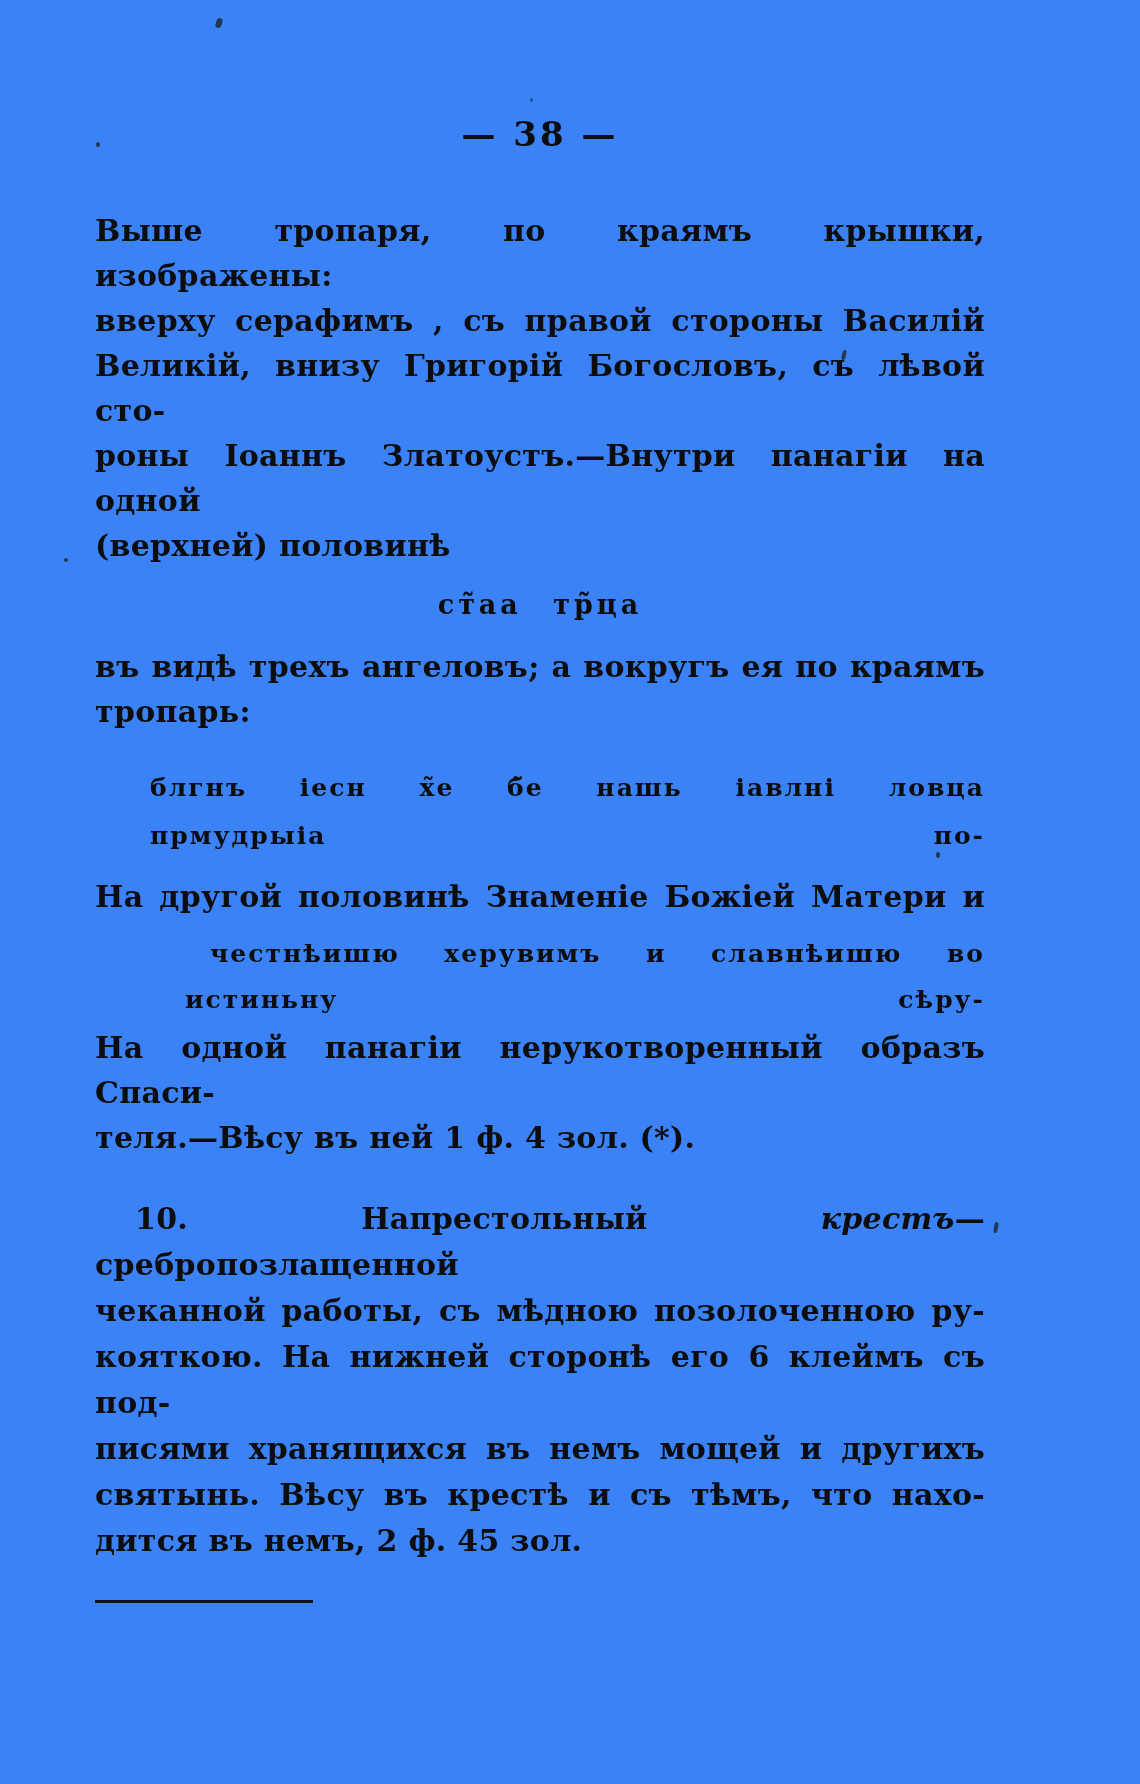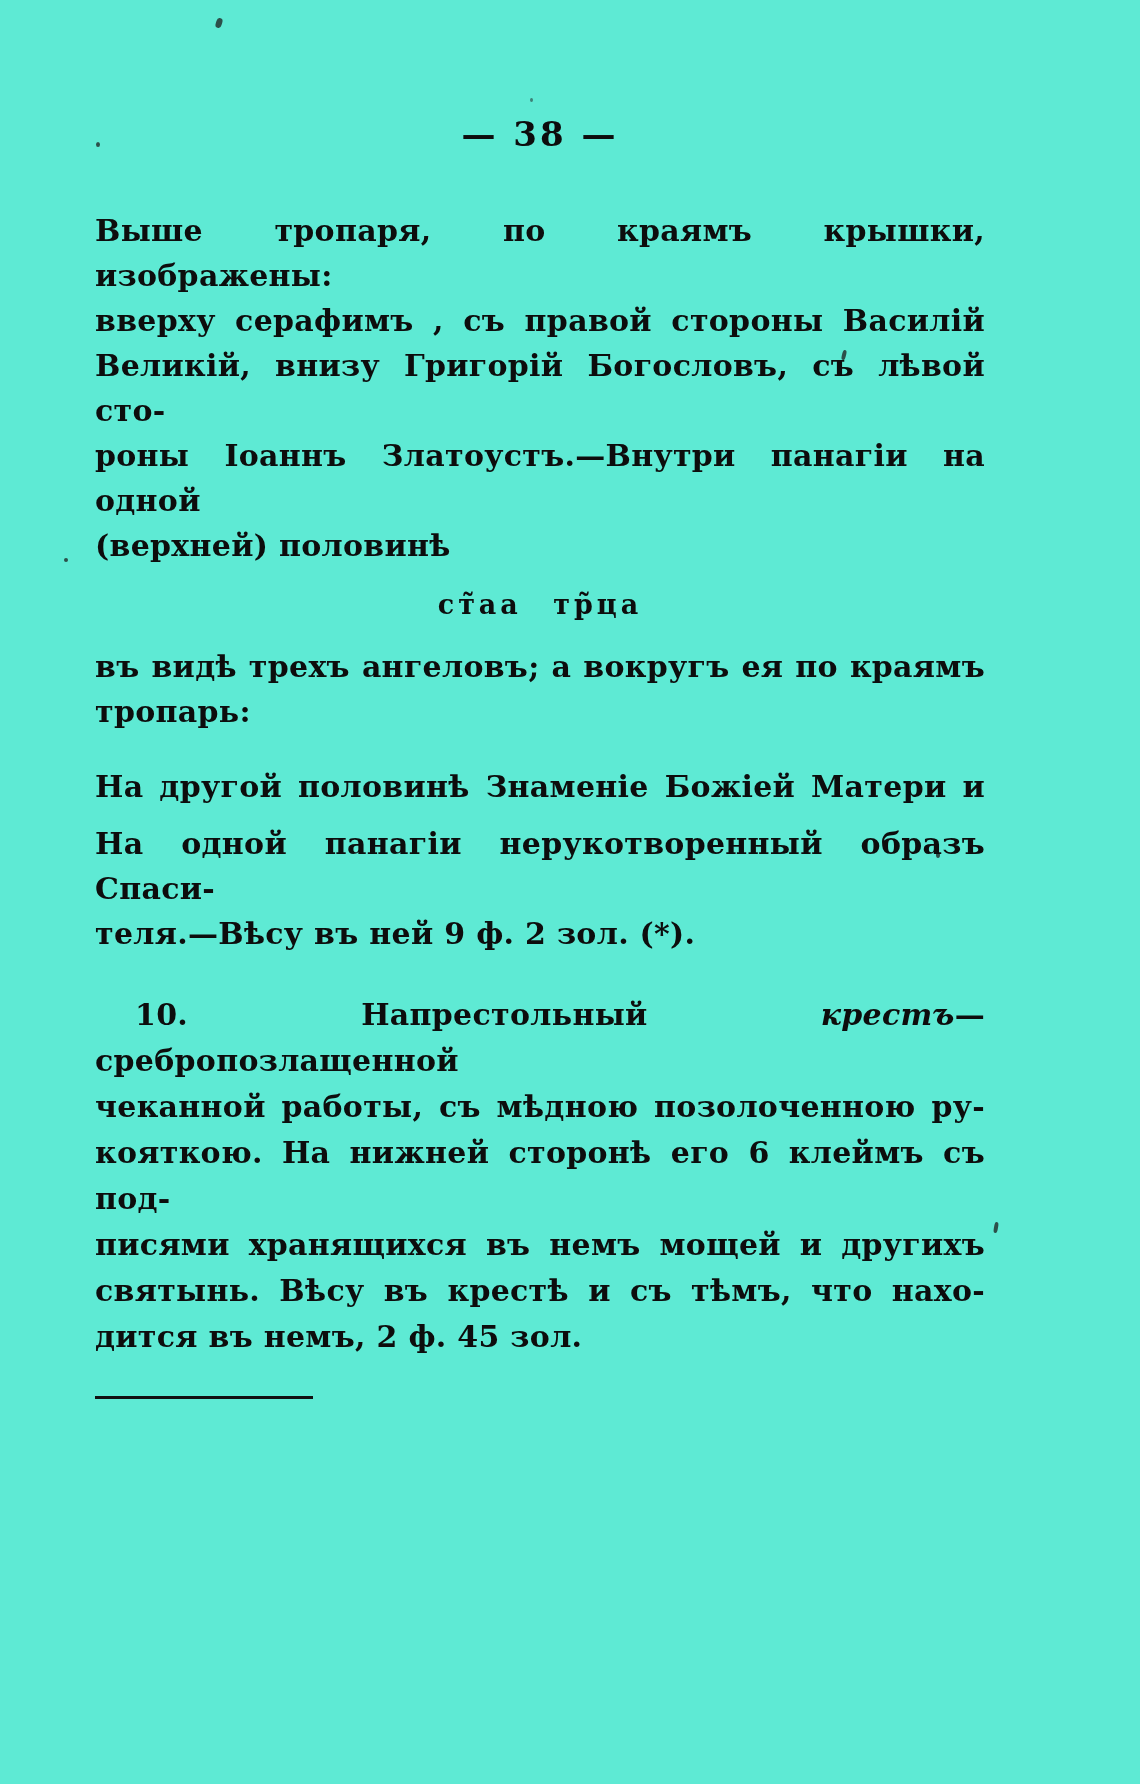--- a/index.html
+++ b/index.html
@@ -1,20 +1,20 @@
 <!DOCTYPE html>
 <html><head>
 <meta charset="utf-8">
 <style>
   * { margin:0; padding:0; box-sizing:border-box; }
   html,body { background:#ffffff; }
   .page {
     position:relative;
     width:1140px; height:1784px;
-    background:#5eead4;
+    background:#3b82f6;
     color:#0d0d0d;
     font-family:"DejaVu Serif", serif;
     overflow:hidden;
   }
   .content {
     position:absolute; left:95px; top:0; width:890px;
   }
   .page-header {
     padding-top:112px;
     text-align:center;
@@ -91,32 +91,34 @@
     <div class="slavonic-title">
       <div class="line center">ст̃аа тр̃ца</div>
     </div>
 
     <div class="body-text para2">
       <div class="line">въ видѣ трехъ ангеловъ; а вокругъ ея по краямъ</div>
       <div class="line last">тропарь:</div>
     </div>
 
     <div class="slav-block troparion">
+      <div class="line">блгнъ іесн х̃е б̃е нашь іавлні ловца прмудрыіа по-</div>
     </div>
 
     <div class="body-text para3">
       <div class="line">На другой половинѣ Знаменіе Божіей Матери и</div>
     </div>
 
     <div class="slav-block hymn">
+      <div class="line">честнѣишю херувимъ и славнѣишю во истиньну сѣру-</div>
     </div>
 
     <div class="body-text para4">
       <div class="line">На одной панагіи нерукотворенный образъ Спаси-</div>
-      <div class="line last">теля.—Вѣсу въ ней 9 ф. 2 зол. (*).</div>
+      <div class="line last">теля.—Вѣсу въ ней 1 ф. 4 зол. (*).</div>
     </div>
 
     <div class="body-text para5">
       <div class="line indent">
         <span>10. Напрестольный </span><span class="it">крестъ</span><span>—сребропозлащенной</span>
       </div>
       <div class="line">чеканной работы, съ мѣдною позолоченною ру-</div>
       <div class="line">кояткою. На нижней сторонѣ его 6 клеймъ съ под-</div>
       <div class="line">писями хранящихся въ немъ мощей и другихъ</div>
       <div class="line">святынь. Вѣсу въ крестѣ и съ тѣмъ, что нахо-</div>

